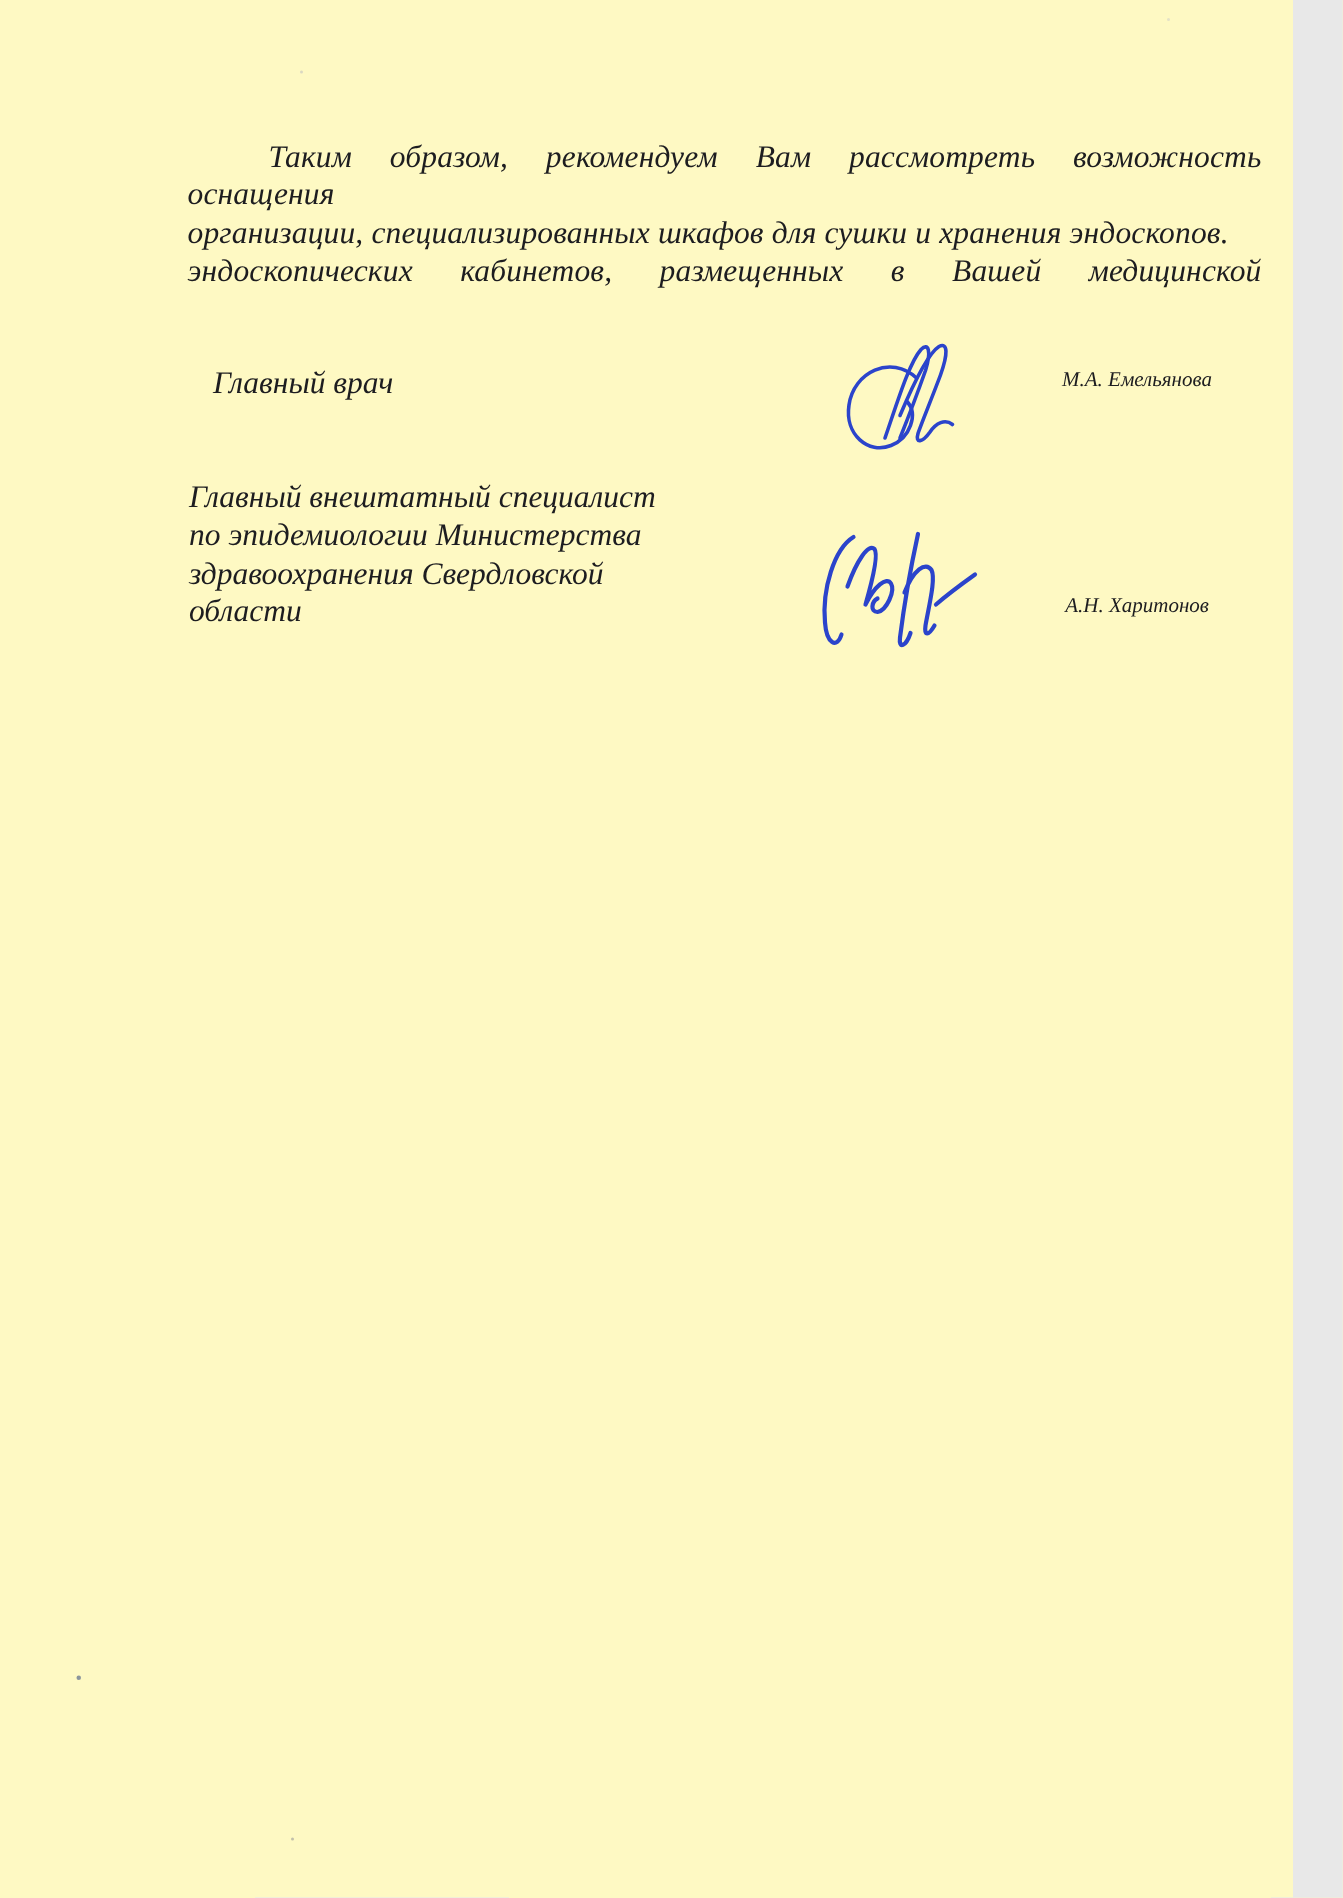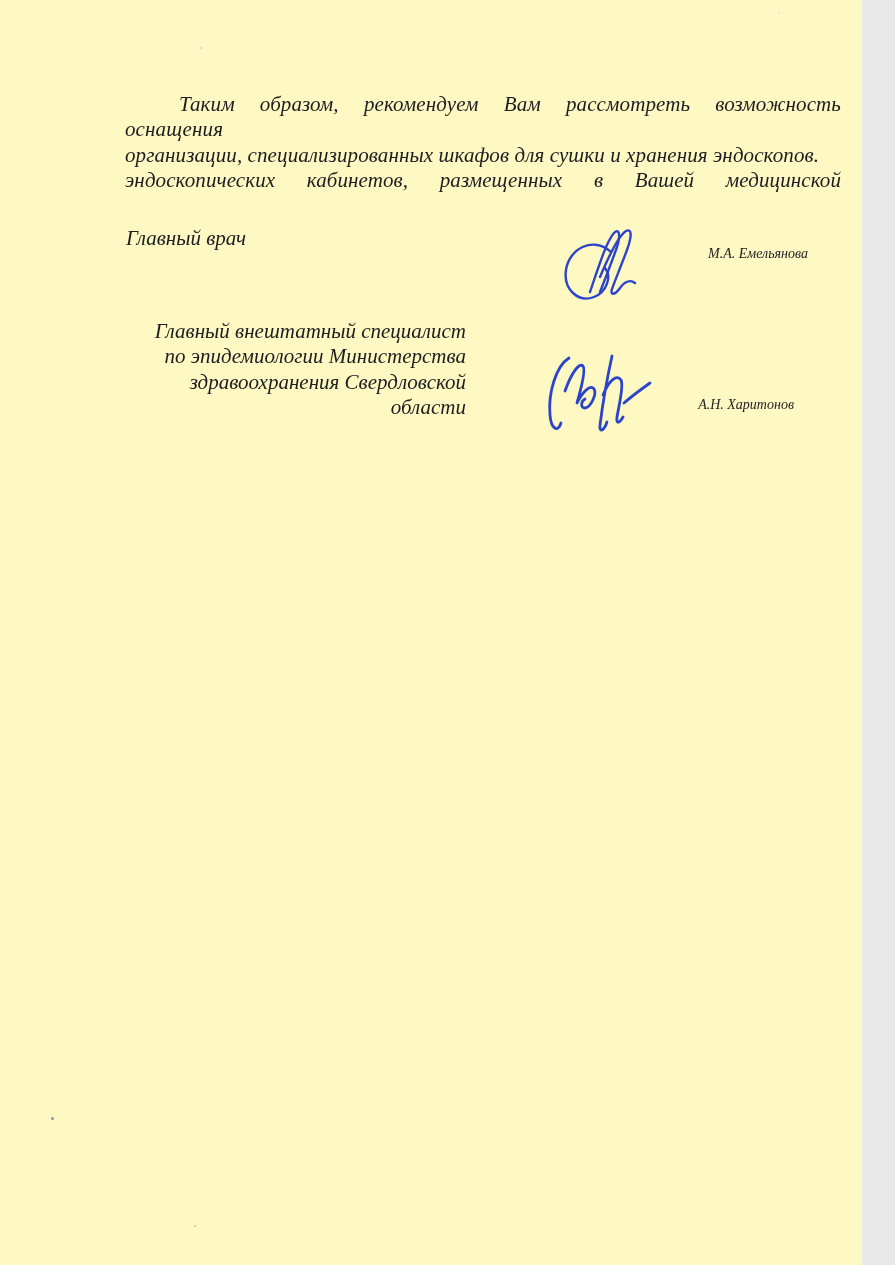--- a/index.html
+++ b/index.html
@@ -39,30 +39,30 @@
     text-align-last: auto;
   }
   
   .sig-title {
     position: absolute;
     left: 126px;
     font-size: 21px;
     line-height: 25.3px;
     white-space: pre-line;
   }
-  .sig-title.one { top: 226px; }
-  .sig-title.two { top: 319px; width: 340px; text-align: right; }
+  .sig-title.one { top: 243px; margin-left: 16px; }
+  .sig-title.two { top: 319px; width: 340px; }
   .sig-name {
     position: absolute;
     font-size: 14px;
     line-height: 25px;
     white-space: nowrap;
   }
   .sig-name.one { right: 54px; top: 241px; }
-  .sig-name.two { right: 68px; top: 392px; }
+  .sig-name.two { right: 56px; top: 392px; }
   .sig-image {
     position: absolute;
   }
   .sig-image.one { left: 561px; top: 226px; }
   .sig-image.two { left: 544px; top: 351px; }
   .sig-image svg path {
     fill: none;
     stroke-linecap: round;
     stroke-linejoin: round;
   }

